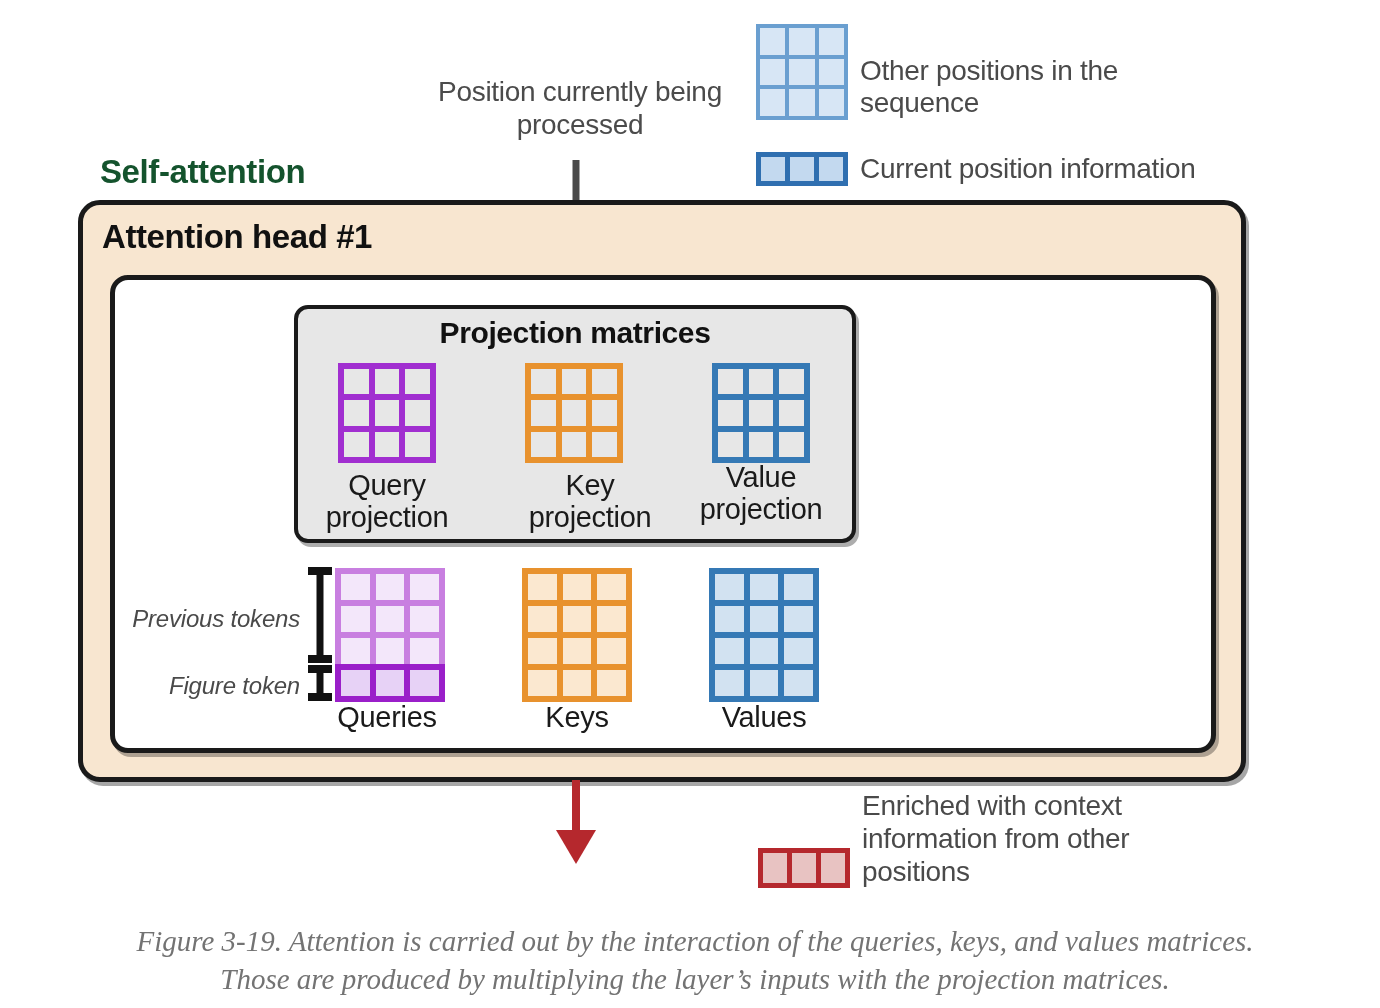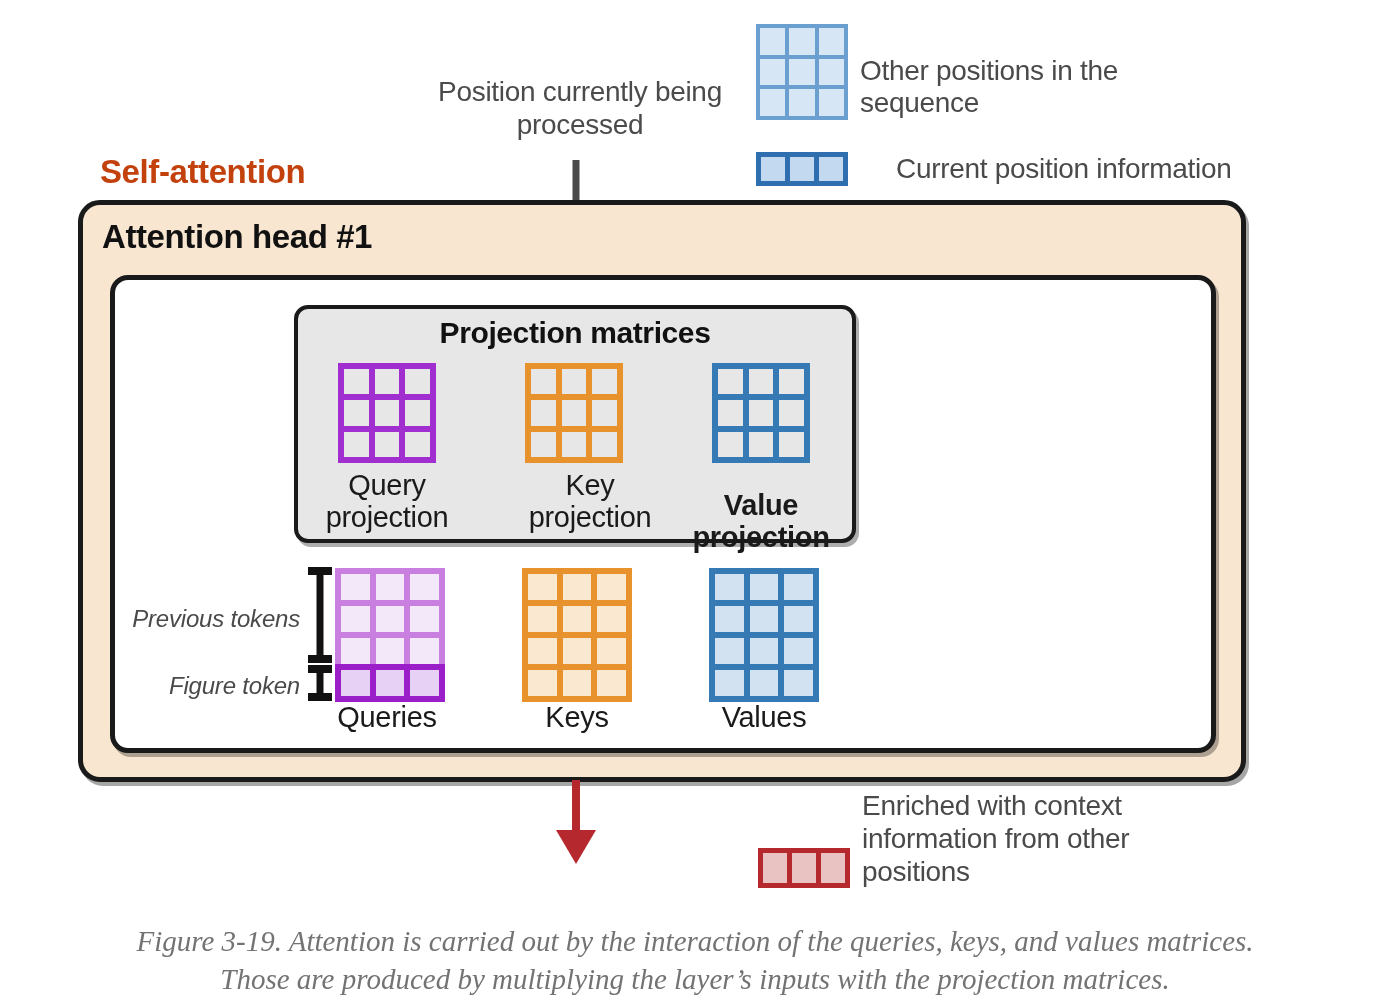--- a/index.html
+++ b/index.html
@@ -93,21 +93,21 @@
   }
   .sw-strip-red > i { background: #e8c3c2; display: block; }
 
   
   .self-attn-label {
     position: absolute;
     left: 100px;
     top: 153px;
     font-size: 33px;
     font-weight: bold;
-    color: #c2410c;
+    color: #14532d;
     letter-spacing: -0.4px;
   }
 
   
   .head-box {
     position: absolute;
     left: 78px;
     top: 200px;
     width: 1168px;
     height: 582px;
@@ -281,21 +281,21 @@
         <i></i>
         <i></i>
         <i></i>
         <i></i>
         <i></i>
     </div>
     <div class="legend-text" style="margin-left:12px;margin-top:2px;">Other positions in the
 sequence</div>
   </div>
 
-  <div class="legend-row" style="left:756px;top:152px;gap:36px;">
+  <div class="legend-row" style="left:756px;top:152px;">
     <div class="sw-strip">
       <i></i>
         <i></i>
         <i></i>
     </div>
     <div class="legend-text" style="margin-left:12px;margin-top:-5px;">Current position information</div>
   </div>
 
   <div class="self-attn-label">Self-attention</div>
 
@@ -339,21 +339,21 @@
     <i></i>
       <i></i>
       <i></i>
       <i></i>
       <i></i>
       <i></i>
       <i></i>
       <i></i>
       <i></i>
   </div>
-  <div class="mat-cap" style="left:691px;top:490px;width:140px;font-weight:bold;">Value
+  <div class="mat-cap" style="left:691px;top:462px;width:140px;">Value
 projection</div>
 
   <svg class="abs" style="left:305px;top:566px;" width="30" height="138">
 
     <line x1="15" y1="6" x2="15" y2="92" stroke="#111" stroke-width="7"></line>
     <line x1="3" y1="5" x2="27" y2="5" stroke="#111" stroke-width="8"></line>
     <line x1="3" y1="93" x2="27" y2="93" stroke="#111" stroke-width="8"></line>
 
     <line x1="15" y1="103" x2="15" y2="130" stroke="#111" stroke-width="7"></line>
     <line x1="3" y1="103" x2="27" y2="103" stroke="#111" stroke-width="8"></line>

